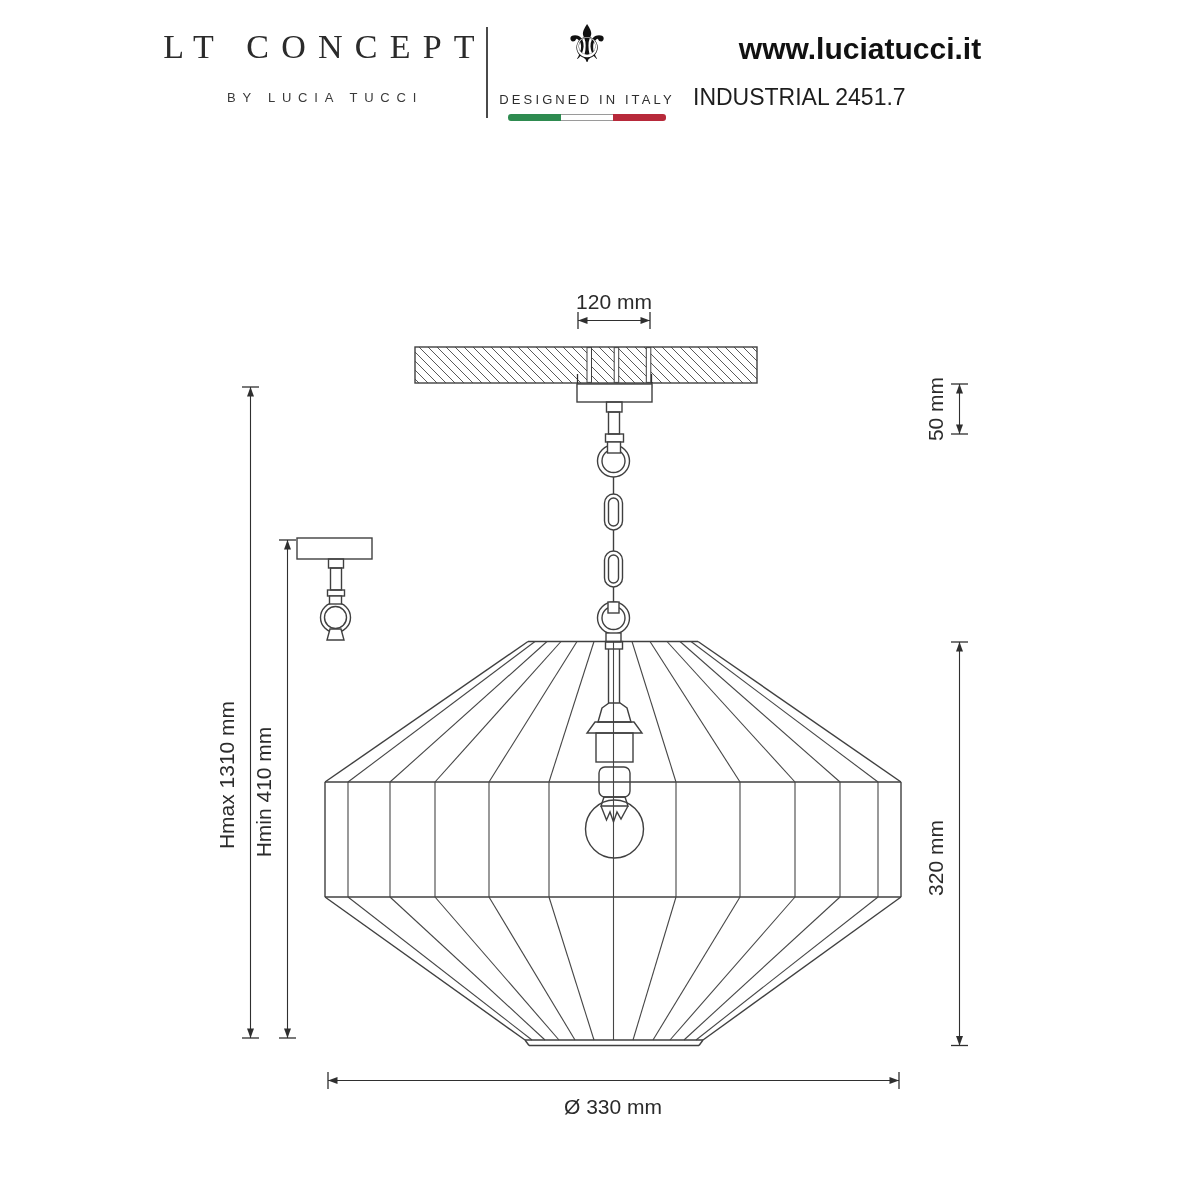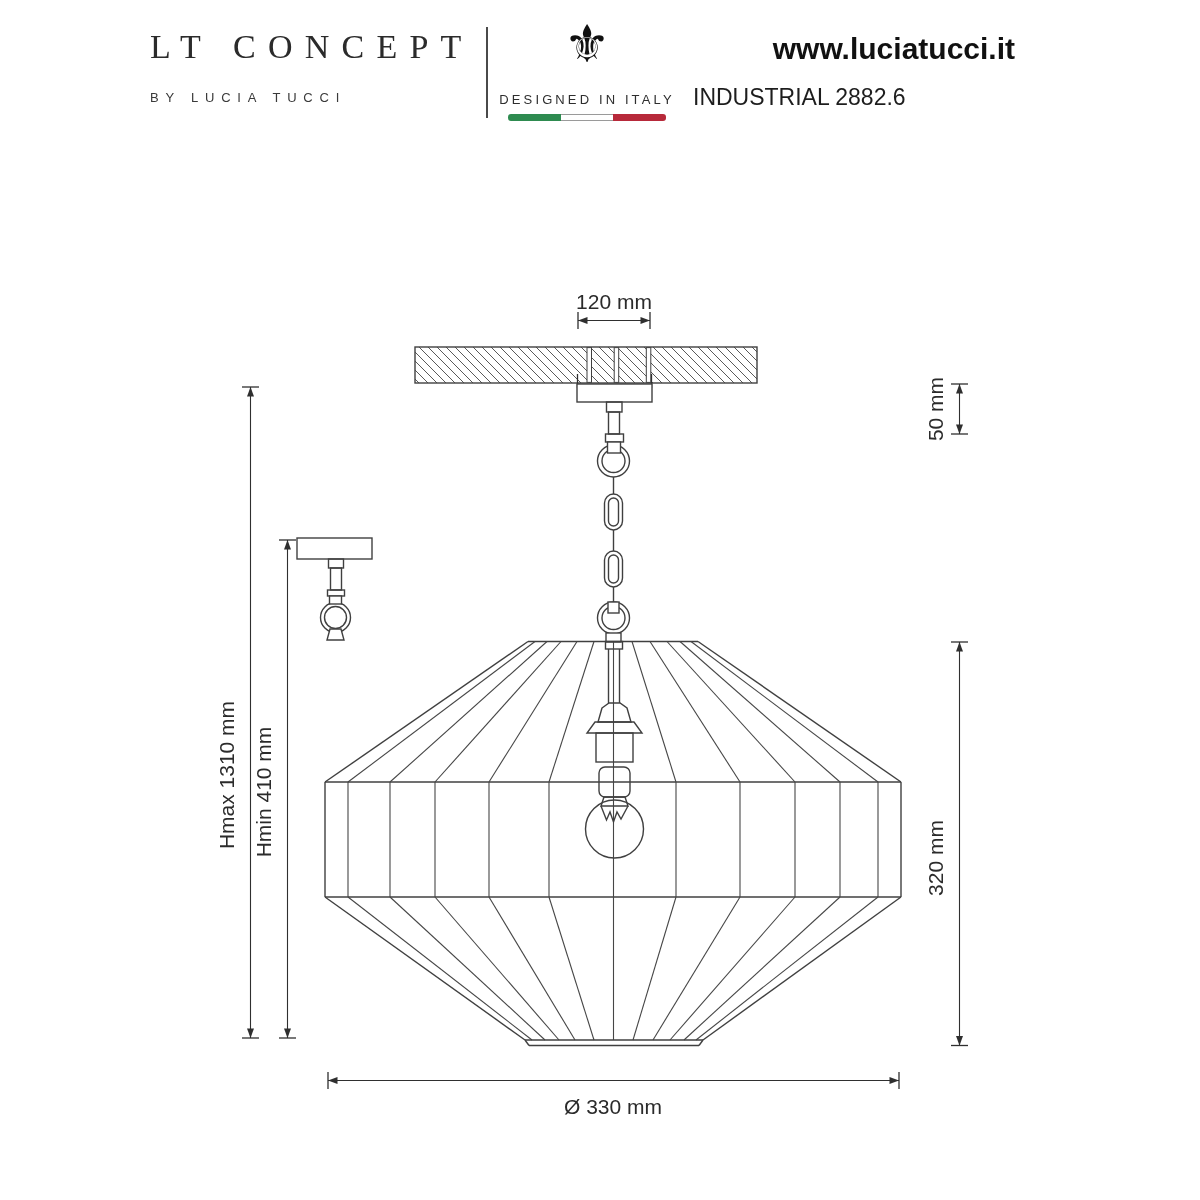--- a/index.html
+++ b/index.html
@@ -1,31 +1,31 @@
 <!DOCTYPE html>
 <html><head>
 <meta charset="utf-8">
 <style>
   html,body{margin:0;padding:0;background:#ffffff;}
   #page{position:relative;width:1200px;height:1200px;background:#fff;overflow:hidden;
         font-family:"Liberation Sans",sans-serif;color:#222;}
   
   .hdr-abs{position:absolute;}
-  .brand{left:150px;top:28px;width:350px;}
+  .brand{left:150px;top:28px;width:350px;text-align:center;}
   .brand-title{font-family:"Liberation Serif",serif;font-weight:400;font-size:34px;
                letter-spacing:0.36em;color:#2b2b2b;white-space:nowrap;}
   .brand-sub{margin-top:24px;font-size:13px;letter-spacing:0.52em;color:#3a3a3a;white-space:nowrap;}
   .hdr-divider{left:486px;top:27px;width:2px;height:91px;background:#4a4a4a;}
   .made{left:498px;top:14px;width:178px;text-align:center;}
   .fleur{font-size:52px;line-height:60px;color:#111;}
   .made-label{margin-top:18px;font-size:13px;letter-spacing:0.24em;color:#2e2e2e;white-space:nowrap;}
   .flag{margin:7px auto 0 auto;width:158px;height:7px;display:flex;border-radius:3px;overflow:hidden;}
   .flag .seg{flex:1;height:100%;}
   .flag .seg-white{border-top:1px solid #9a9a9a;border-bottom:1px solid #9a9a9a;box-sizing:border-box;background:#fff;}
-  .site-url{left:705px;top:32px;width:310px;text-align:right;font-size:30px;font-weight:bold;
+  .site-url{left:705px;top:32px;width:310px;text-align:center;font-size:30px;font-weight:bold;
             color:#111;white-space:nowrap;}
   .site-product{left:693px;top:84px;width:330px;text-align:left;font-size:23px;color:#1d1d1d;white-space:nowrap;}
   
   svg{position:absolute;left:0;top:0;}
   .ln{stroke:#404040;stroke-width:1.4;fill:none;}
   .seam{stroke:#464646;stroke-width:1.1;fill:none;}
   .wfill{fill:#ffffff;stroke:#404040;stroke-width:1.4;}
   .dim{stroke:#2f2f2f;stroke-width:1.1;fill:none;}
   .tick{stroke:#2f2f2f;stroke-width:1.3;}
   .arr{fill:#2f2f2f;stroke:none;}
@@ -47,21 +47,21 @@
     <div class="fleur">⚜</div>
     <div class="made-label">DESIGNED IN ITALY</div>
     <div class="flag">
       <div class="seg seg-green" style="background: rgb(46, 139, 80);"></div>
       <div class="seg seg-white" style="background: rgb(255, 255, 255);"></div>
       <div class="seg seg-red" style="background: rgb(183, 41, 58);"></div>
     </div>
   </div>
 
   <div class="hdr-abs site-url">www.luciatucci.it</div>
-  <div class="hdr-abs site-product">INDUSTRIAL 2882.6</div>
+  <div class="hdr-abs site-product">INDUSTRIAL 2451.7</div>
 
   <svg width="1200" height="1200" viewBox="0 0 1200 1200">
     <defs>
       <pattern id="hatch" width="9" height="9" patternUnits="userSpaceOnUse">
         <path d="M-1,-1 L10,10" stroke="#5a5a5a" stroke-width="1"></path>
       </pattern>
     </defs>
 
     <g>
       <rect x="415" y="347" width="342" height="36" fill="url(#hatch)" stroke="#404040" stroke-width="1.4"></rect>

